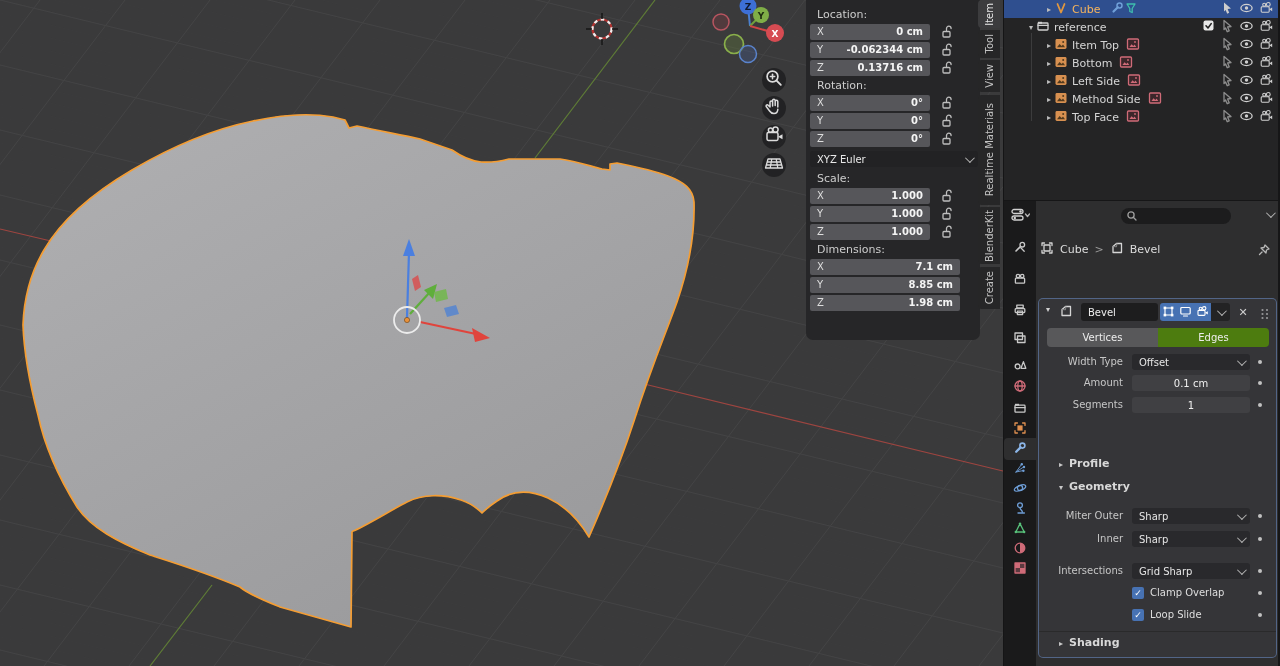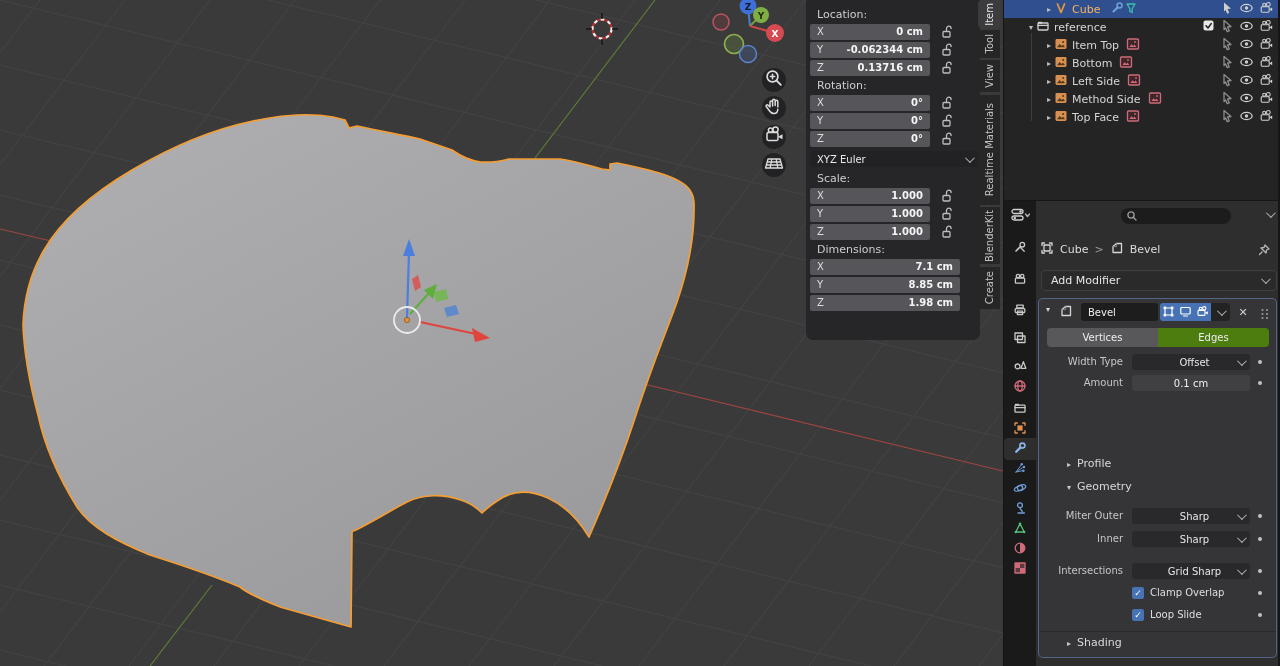--- a/index.html
+++ b/index.html
@@ -75,29 +75,29 @@
   .tgl.dark{background:#232324;width:19px;}
   #mod-close{position:absolute;left:196px;top:1px;width:16px;height:18px;color:#cfcfcf;font-size:11px;
              display:flex;align-items:center;justify-content:center;}
   #mod-drag{position:absolute;right:5px;top:4px;}
   #ve-tabs{position:absolute;left:8px;top:29px;width:222px;height:19px;display:flex;border-radius:4px;overflow:hidden;font-size:10px;}
   #ve-tabs .seg{flex:1;display:flex;align-items:center;justify-content:center;color:#ededed;}
   .seg.off{background:#58585a;} .seg.on{background:#4d7c0f;}
 
   .mrow{position:absolute;width:100%;height:16px;font-size:10px;}
   .mrow .rlabel{position:absolute;right:153px;top:2px;color:#c6c6c6;white-space:nowrap;}
-  .mrow .widget{position:absolute;left:93px;top:0;width:118px;height:16px;border-radius:3px;box-sizing:border-box;justify-content:center;}
+  .mrow .widget{position:absolute;left:93px;top:0;width:118px;height:16px;border-radius:3px;box-sizing:border-box;}
   .widget.dd{background:#29292c;color:#e6e6e6;display:flex;align-items:center;padding-left:7px;}
   .widget.dd .chev{position:absolute;right:6px;}
   .widget.num{background:#404043;color:#f0f0f0;display:flex;align-items:center;justify-content:center;}
   .adot{position:absolute;left:219px;top:6px;width:4px;height:4px;border-radius:50%;background:#c2c2c2;}
   .mcheck{position:absolute;left:93px;top:2px;width:12px;height:12px;background:#4772b3;border-radius:2px;
           color:#fff;font-size:9px;line-height:12px;text-align:center;}
   .mchecklbl{position:absolute;left:111px;top:2px;color:#dedede;}
-  .msec{position:absolute;left:28px;font-size:11px;color:#d8d8d8;}
+  .msec{position:absolute;left:20px;font-size:11px;color:#d8d8d8;font-weight:bold;}
   .msec .tri{color:#c9c9c9;font-size:8px;margin-right:6px;}
   #mod-div{position:absolute;left:0;top:332px;width:100%;height:1px;background:#2a2a2b;}
   #right-edge{position:absolute;right:0;top:0;width:2px;height:666px;background:#161617;}
 </style>
 </head>
 <body>
 
 <div id="root">
 
   <svg id="viewport-svg" width="1003" height="666">
@@ -914,24 +914,20 @@
             <path d="M3,11.5 V5.5 L6.5,2.5 H11.5 V11.5 Z" stroke="#d5d5d5"></path>
             <path d="M3,5.5 L6.5,5.8 L6.9,2.6" stroke="#8f8f8f" stroke-width="0.9"></path>
           </svg></span>
       <span>Bevel</span>
     </div>
     <div id="pin"><svg width="14" height="14" viewBox="0 0 14 14" fill="none" stroke="#c9c9c9" stroke-width="1.3" stroke-linecap="round" stroke-linejoin="round">
           <path d="M8,2 L12,6 L9.5,7 L9,10 L4,5 L7,4.5 Z" stroke="#b8b8b8"></path>
           <line x1="5" y1="9" x2="2.5" y2="11.5" stroke="#b8b8b8"></line>
         </svg></div>
 
-    <div id="add-modifier">
-      <span>Add Modifier</span>
-        <div class="chev"></div>
-    </div>
 
     <div id="mod-panel">
       <div id="mod-header">
         <span style="position:absolute;left:7px;top:3px;color:#cfcfcf;font-size:8px">▾</span>
         <span id="mod-bevic" style="position:absolute;left:20px;top:1px"><svg width="14" height="14" viewBox="0 0 14 14" fill="none" stroke="#c9c9c9" stroke-width="1.3" stroke-linecap="round" stroke-linejoin="round">
               <path d="M3,11.5 V5.5 L6.5,2.5 H11.5 V11.5 Z" stroke="#d5d5d5"></path>
               <path d="M3,5.5 L6.5,5.8 L6.9,2.6" stroke="#8f8f8f" stroke-width="0.9"></path>
             </svg></span>
         <div id="mod-name">Bevel</div>
         <div class="togglegrp">
@@ -986,20 +982,25 @@
             <span>Offset</span>
             <div class="chev"></div>
           </div>
         <div class="adot"></div>
       </div>
       <div class="mrow" style="top:76px">
         <span class="rlabel">Amount</span>
         <div class="widget num">0.1 cm</div>
         <div class="adot"></div>
       </div>
+      <div class="mrow" style="top:98px">
+        <span class="rlabel">Segments</span>
+        <div class="widget num">1</div>
+        <div class="adot"></div>
+      </div>
 
       <div class="msec" style="top:158px"><span class="tri">▸</span><span>Profile</span></div>
       <div class="msec" style="top:181px"><span class="tri">▾</span><span>Geometry</span></div>
 
       <div class="mrow" style="top:209px">
         <span class="rlabel">Miter Outer</span>
         <div class="widget dd">
             <span>Sharp</span>
             <div class="chev"></div>
           </div>

